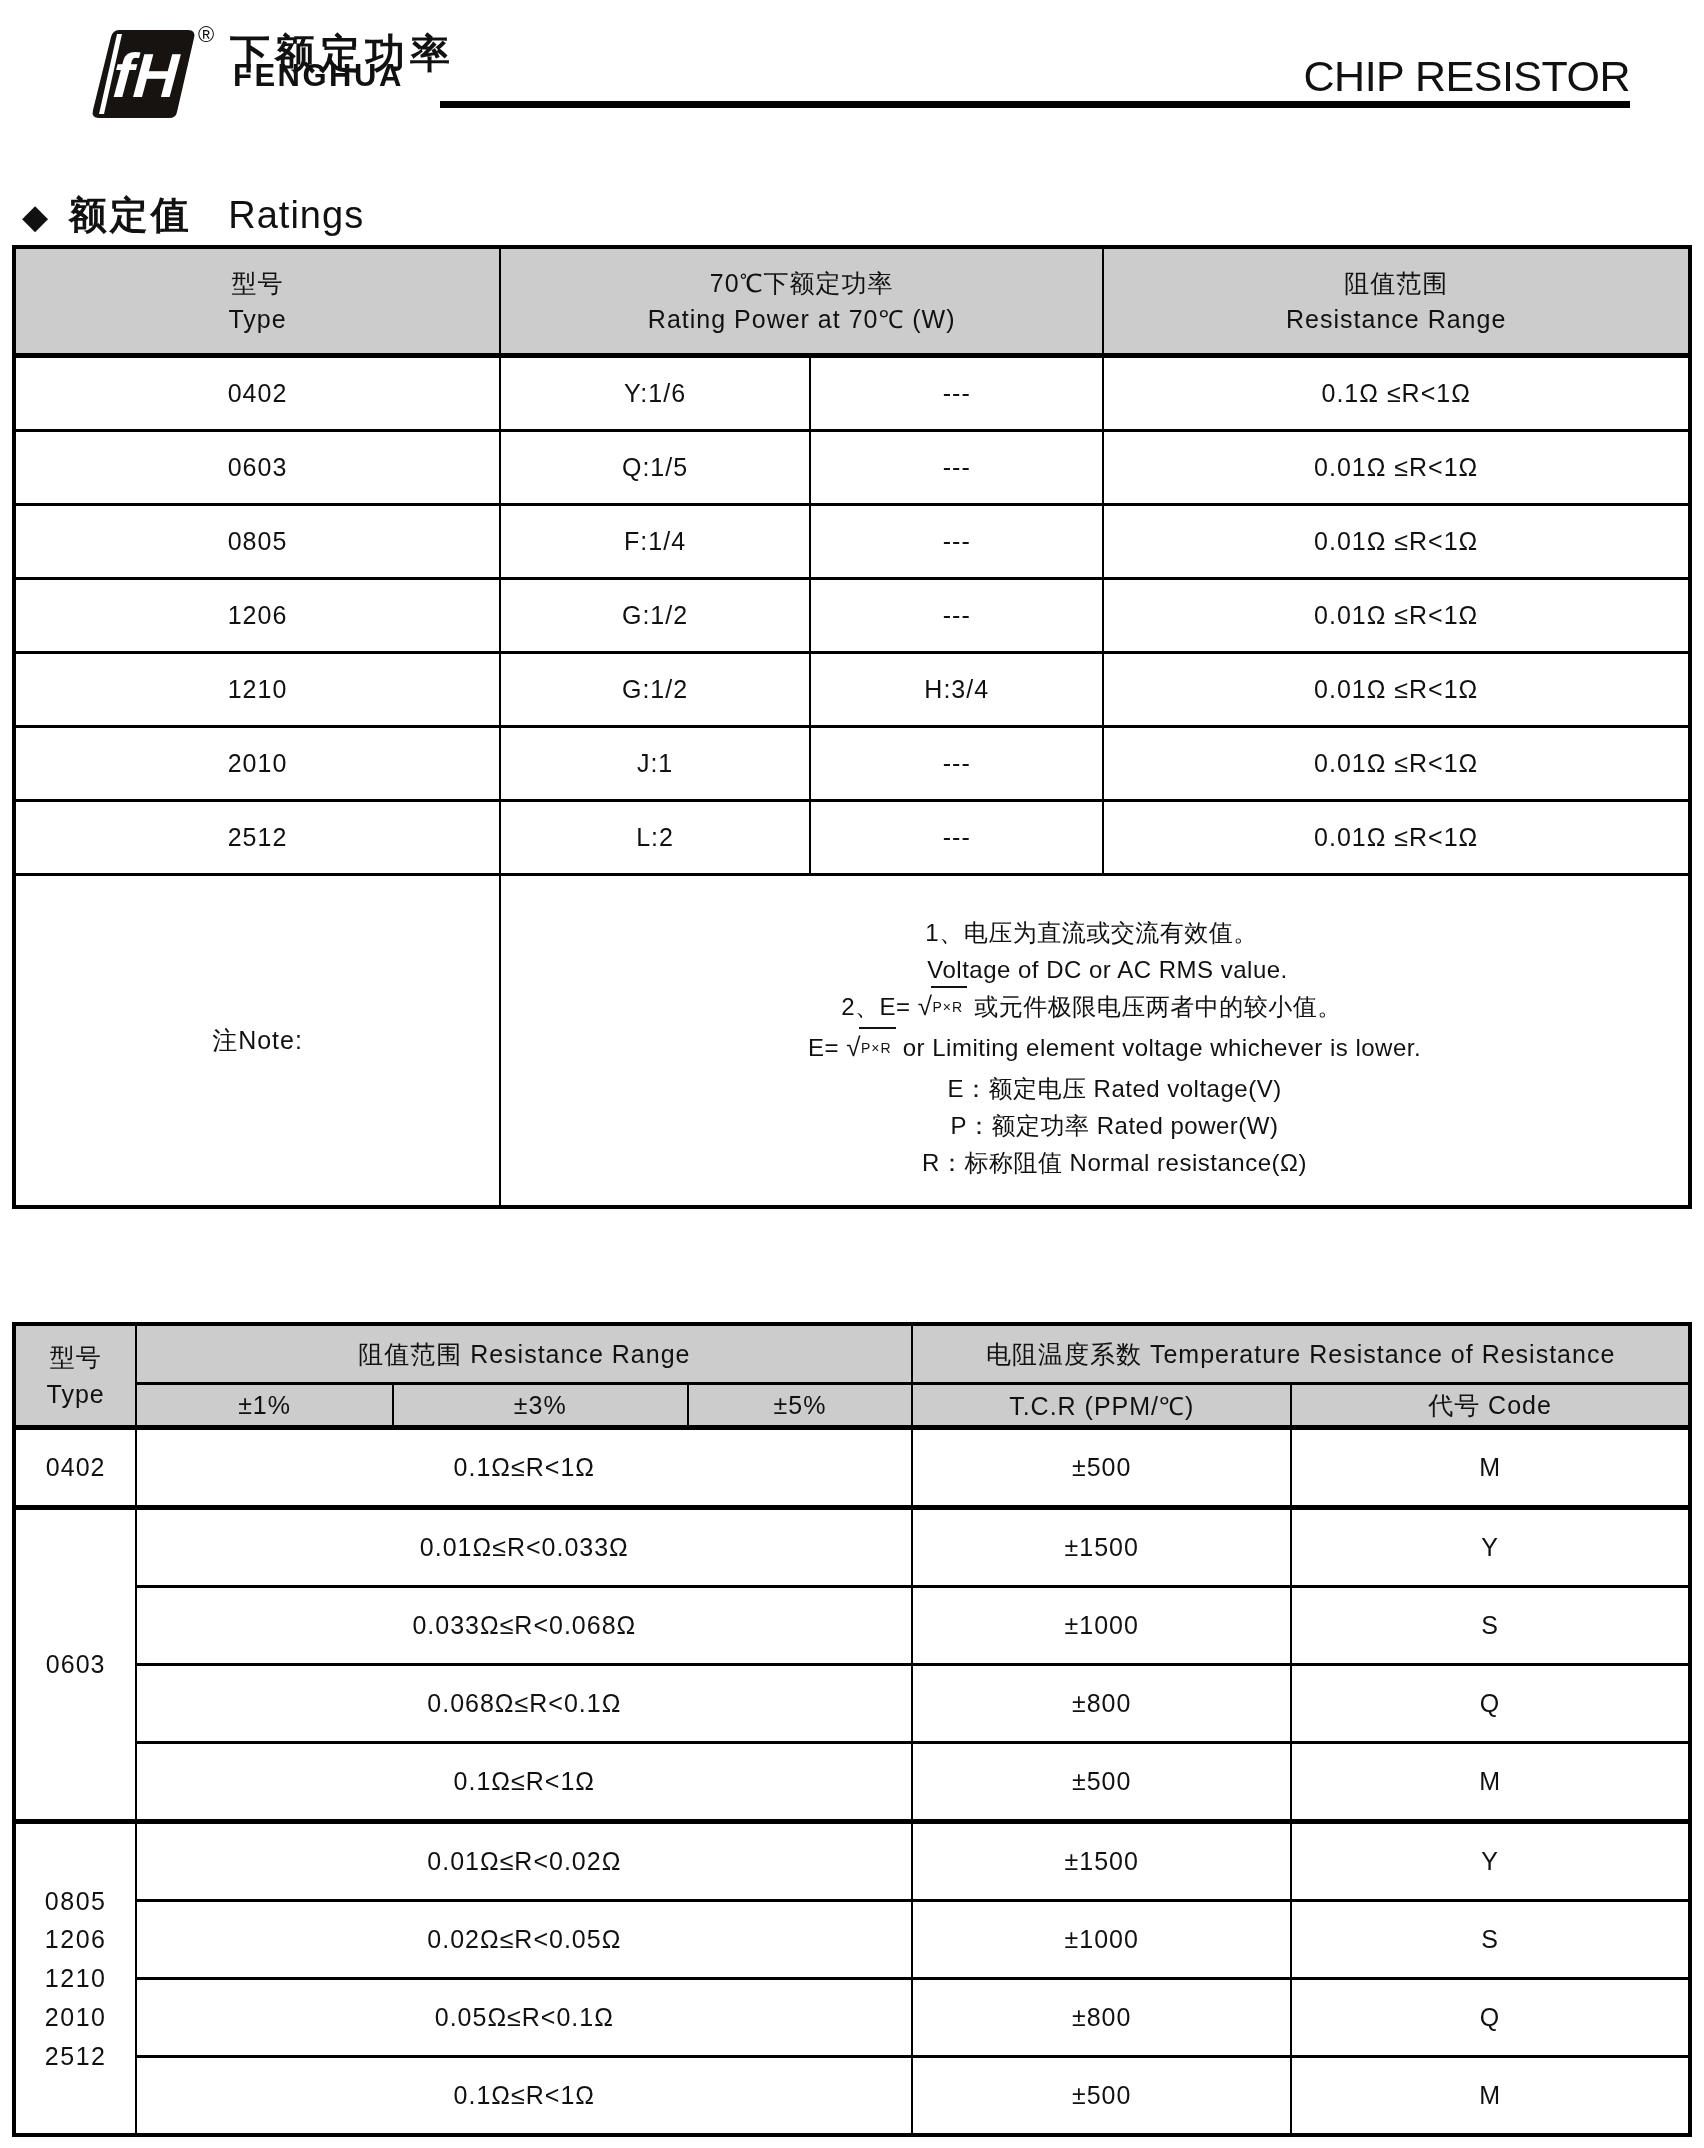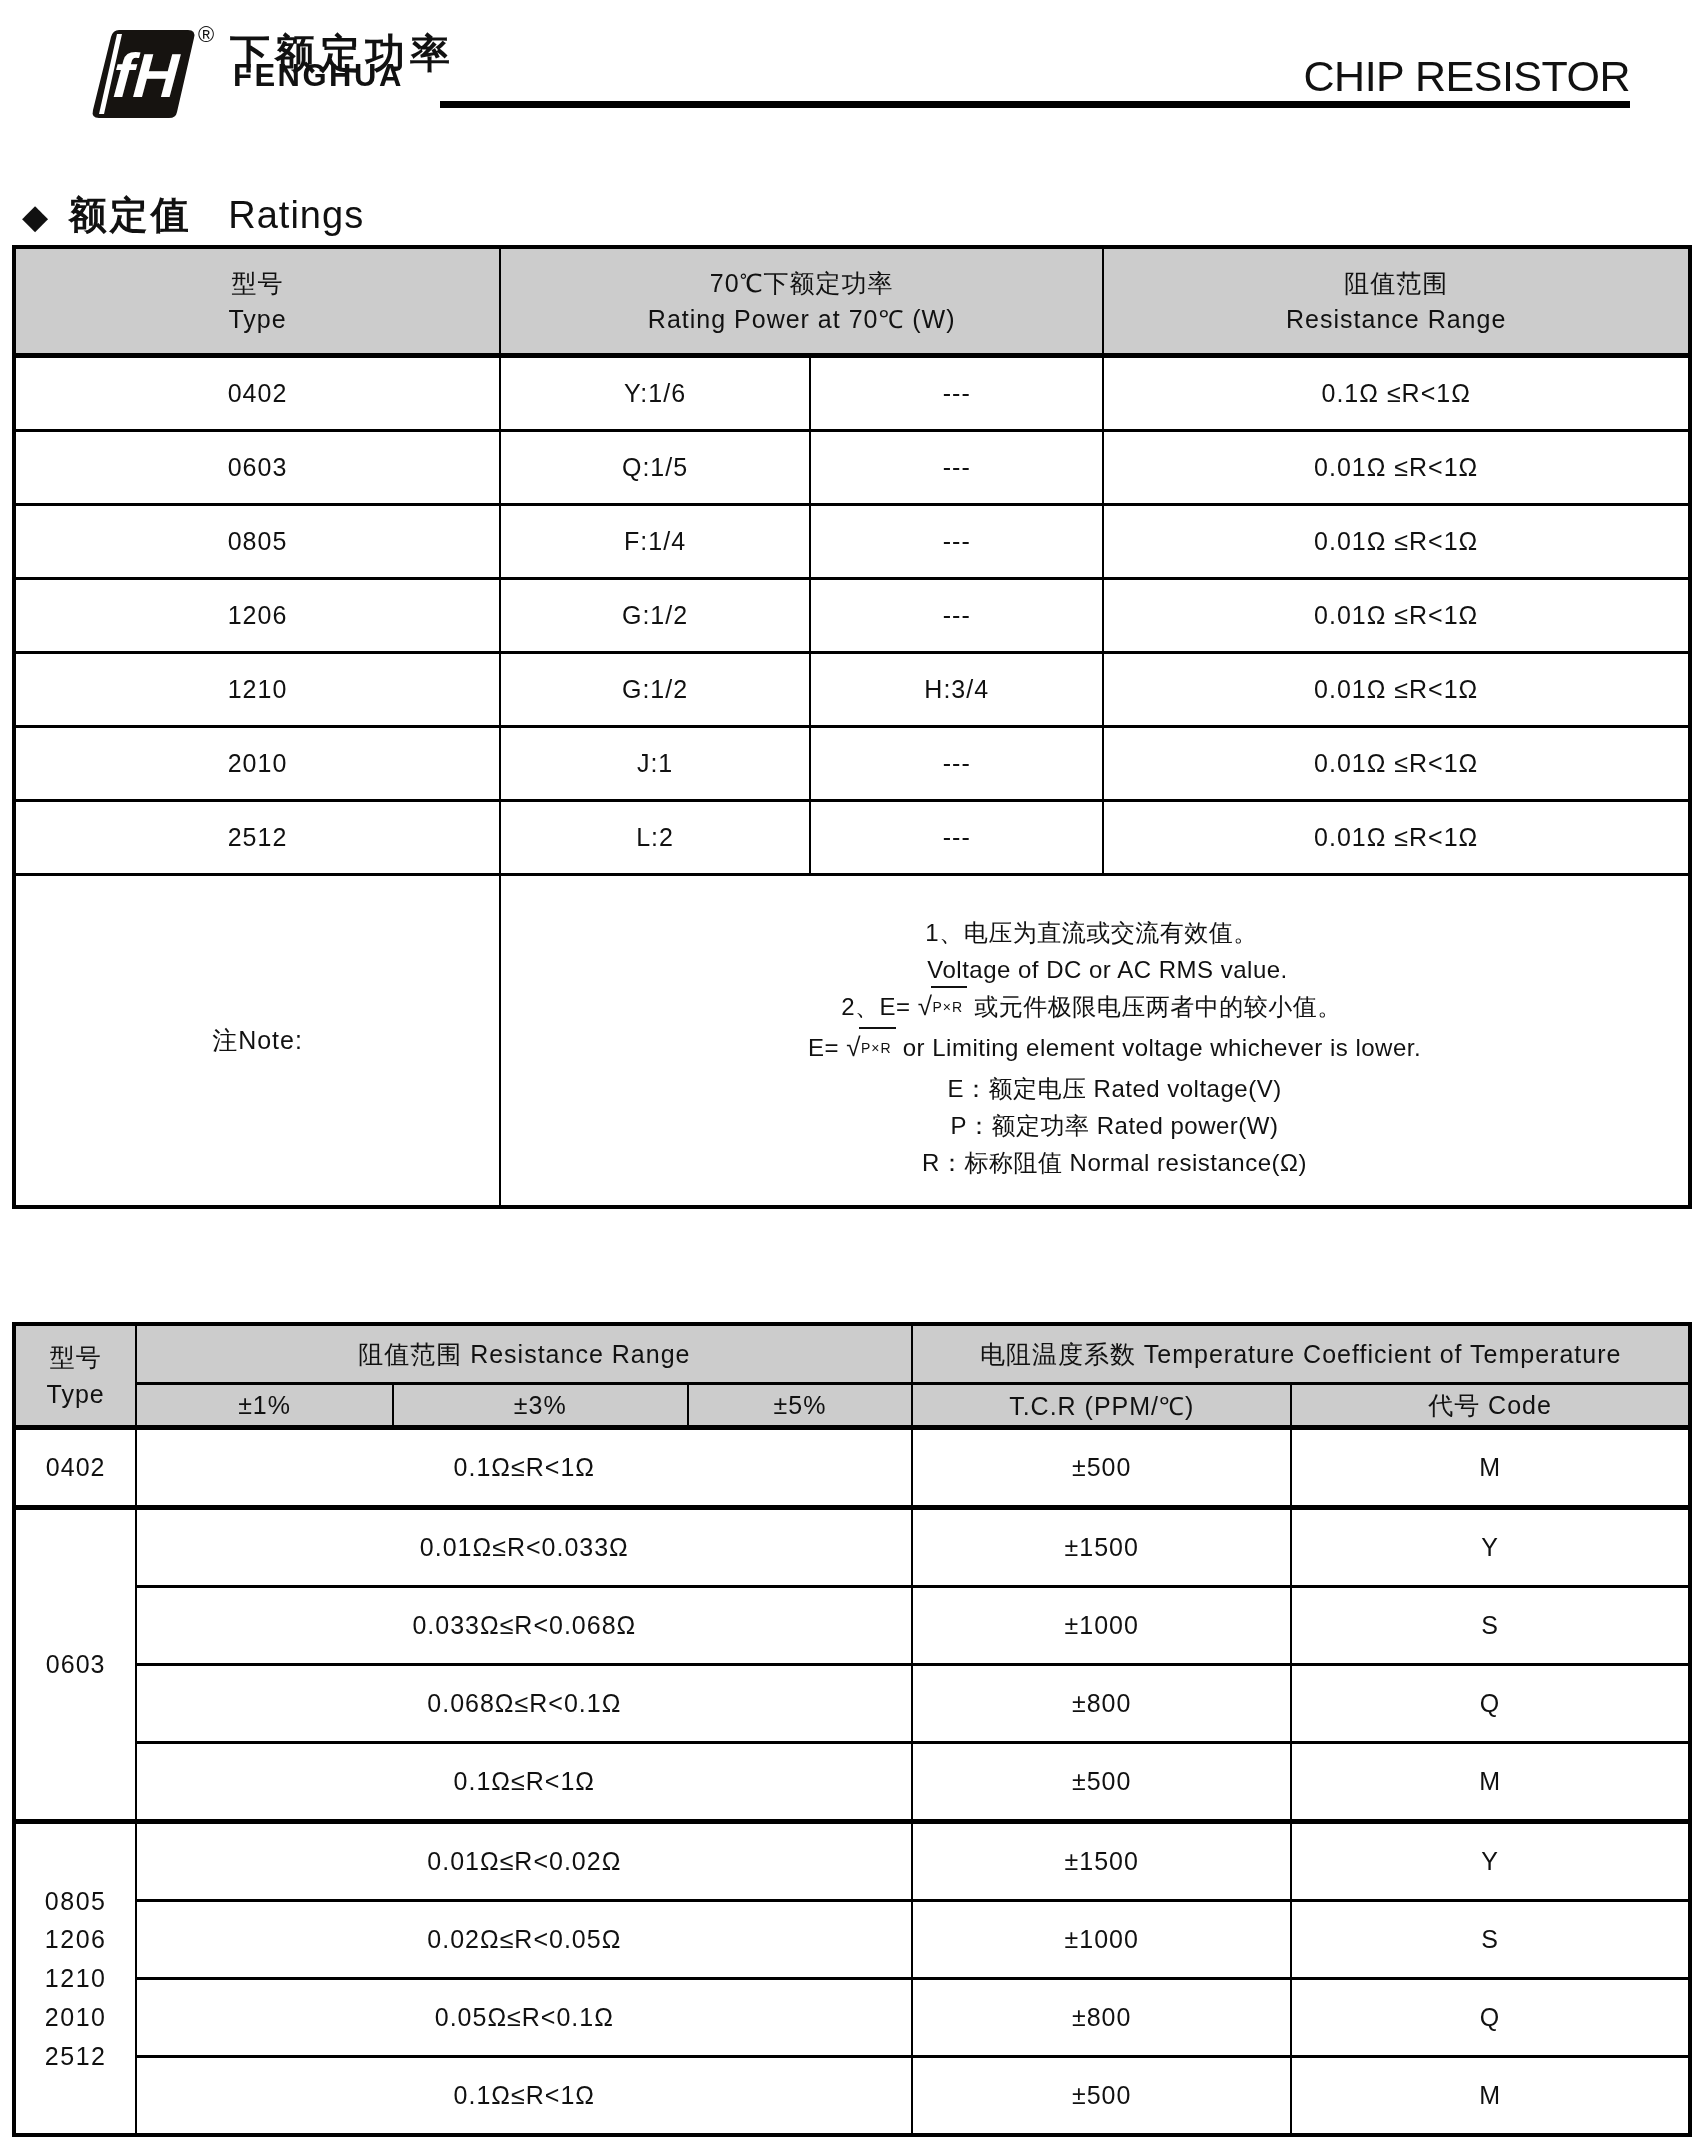--- a/index.html
+++ b/index.html
@@ -182,21 +182,21 @@
         <col style="width:22.6%">
         <col style="width:23.8%">
     </colgroup>
     <thead>
       <tr>
         <th rowspan="2" class="group-head">
           <div class="hdr-line">型号</div>
           <div class="hdr-line">Type</div>
         </th>
         <th colspan="3" class="group-head">阻值范围 Resistance Range</th>
-        <th colspan="2" class="group-head">电阻温度系数 Temperature Coefficient of Temperature</th>
+        <th colspan="2" class="group-head">电阻温度系数 Temperature Resistance of Resistance</th>
       </tr>
       <tr>
         <th class="sub-head">±1%</th>
         <th class="sub-head">±3%</th>
         <th class="sub-head">±5%</th>
         <th class="sub-head">T.C.R (PPM/℃)</th>
         <th class="sub-head">代号 Code</th>
       </tr>
     </thead>
     <tbody>

